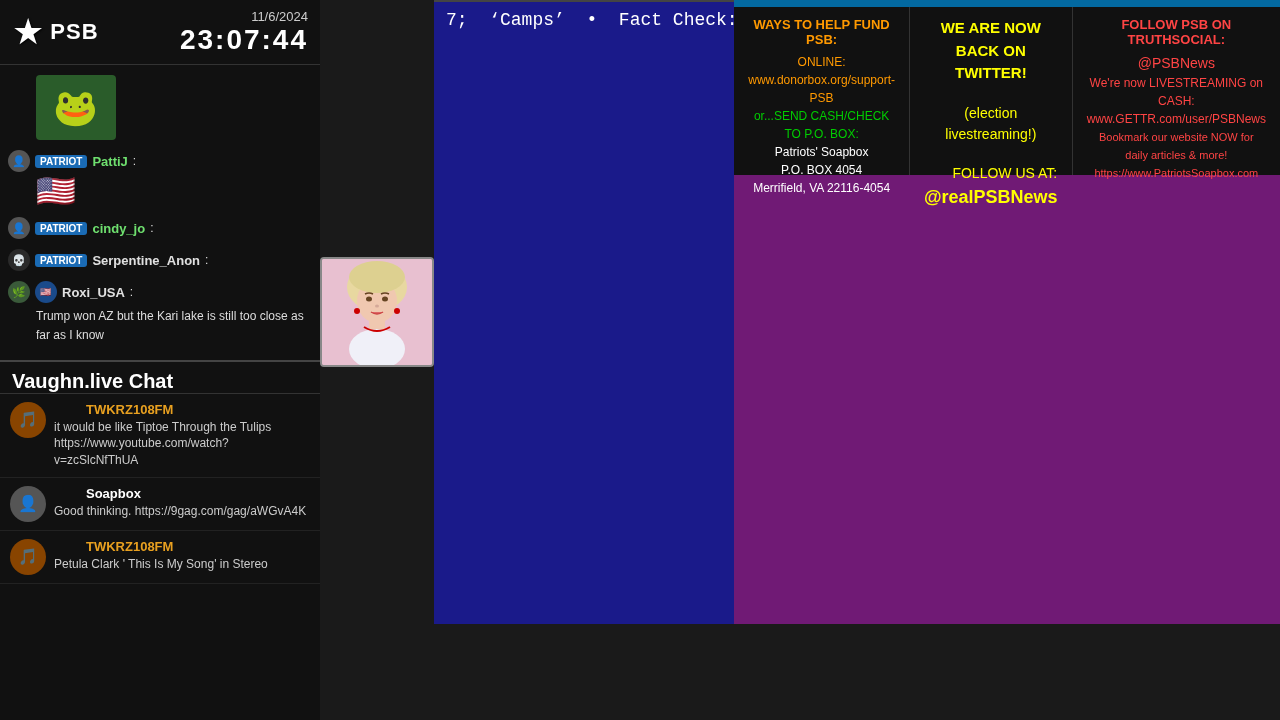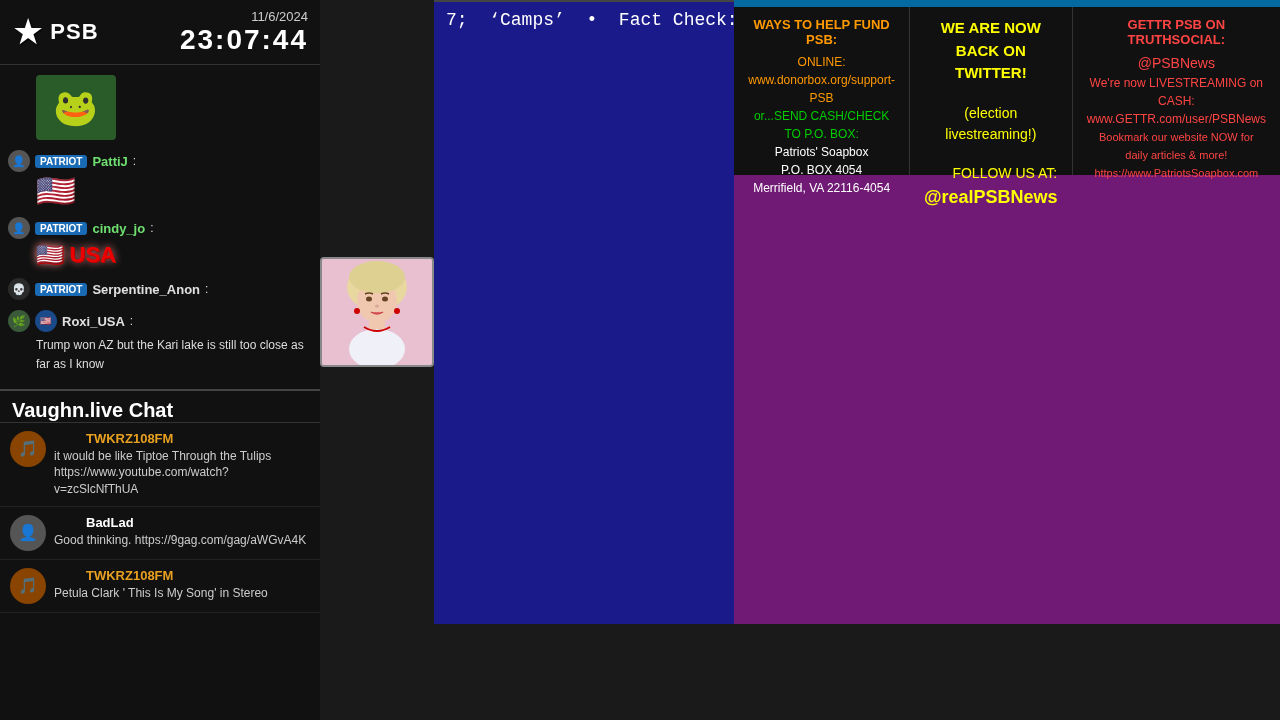--- a/index.html
+++ b/index.html
@@ -328,23 +328,20 @@
       </div>
     </div>
 
     <div class="chat-message">
       <div class="chat-message-header">
         <span class="avatar-circle">👤</span>
         <span class="badge-patriot">PATRIOT</span>
         <span class="username username-cindy">cindy_jo</span>
         <span class="chat-text"> :</span>
       </div>
-      <div class="chat-body">
-        <span style="font-size:22px;font-weight:bold;color:#e00;text-shadow:1px 1px 0 #b00,0 0 8px #f88;">🇺🇸 USA</span>
-      </div>
     </div>
 
     <div class="chat-message">
       <div class="chat-message-header">
         <span class="avatar-circle" style="background:#2a2a2a;color:#aaa;">💀</span>
         <span class="badge-patriot">PATRIOT</span>
         <span class="username username-serpentine">Serpentine_Anon</span>
         <span class="chat-text"> :</span>
       </div>
     </div>
@@ -370,21 +367,21 @@
       <div class="vaughn-avatar" style="background:#884400;">🎵</div>
       <div class="vaughn-content">
         <div class="vaughn-username">TWKRZ108FM</div>
         <div class="vaughn-text">it would be like Tiptoe Through the Tulips https://www.youtube.com/watch?v=zcSlcNfThUA</div>
       </div>
     </div>
 
     <div class="vaughn-message">
       <div class="vaughn-avatar" style="background:#555;">👤</div>
       <div class="vaughn-content">
-        <div class="vaughn-username badlad-color">BadLad</div>
+        <div class="vaughn-username badlad-color">Soapbox</div>
         <div class="vaughn-text">Good thinking. https://9gag.com/gag/aWGvA4K</div>
       </div>
     </div>
 
     <div class="vaughn-message">
       <div class="vaughn-avatar" style="background:#884400;">🎵</div>
       <div class="vaughn-content">
         <div class="vaughn-username">TWKRZ108FM</div>
         <div class="vaughn-text">Petula Clark ' This Is My Song' in Stereo</div>
       </div>
@@ -450,21 +447,21 @@
     <div class="panel">
       <div class="panel-text">
         <span class="text-yellow" style="font-size:15px;font-weight:bold;">WE ARE NOW BACK ON TWITTER!</span><br><br>
         <span class="text-yellow" style="font-size:14px;">(election livestreaming!)</span><br><br>
         <span class="text-yellow" style="font-size:14px;margin-left:28px;">FOLLOW US AT:</span><br>
         <span class="text-yellow" style="font-size:18px;font-weight:bold;">@realPSBNews</span>
       </div>
     </div>
 
     <div class="panel">
-      <div class="panel-title text-red">GETTR PSB ON TRUTHSOCIAL:</div>
+      <div class="panel-title text-red">FOLLOW PSB ON TRUTHSOCIAL:</div>
       <div class="panel-text">
         <span class="text-red" style="font-size:14px;">@PSBNews</span><br>
         <span class="text-red" style="font-size:12px;">We're now LIVESTREAMING on CASH:</span><br>
         <span class="text-red" style="font-size:12px;">www.GETTR.com/user/PSBNews</span><br>
         <span class="text-red" style="font-size:11px;">Bookmark our website NOW for daily articles &amp; more!</span><br>
         <span class="text-red" style="font-size:11px;">https://www.PatriotsSoapbox.com</span>
       </div>
     </div>
 
   </div>

